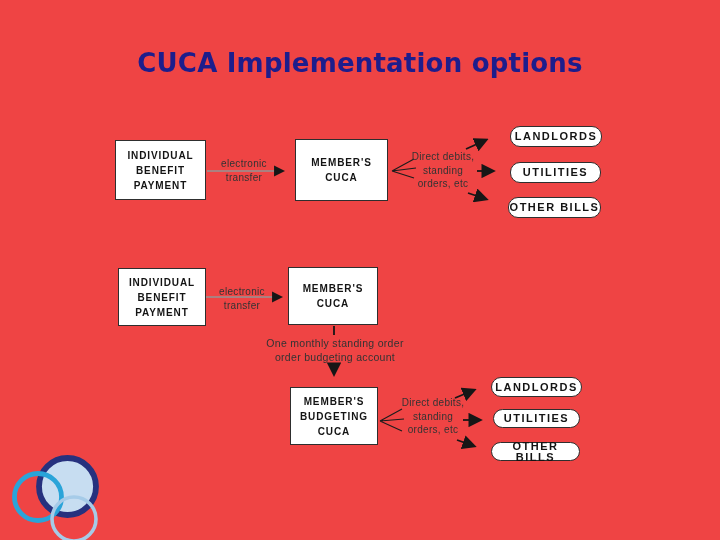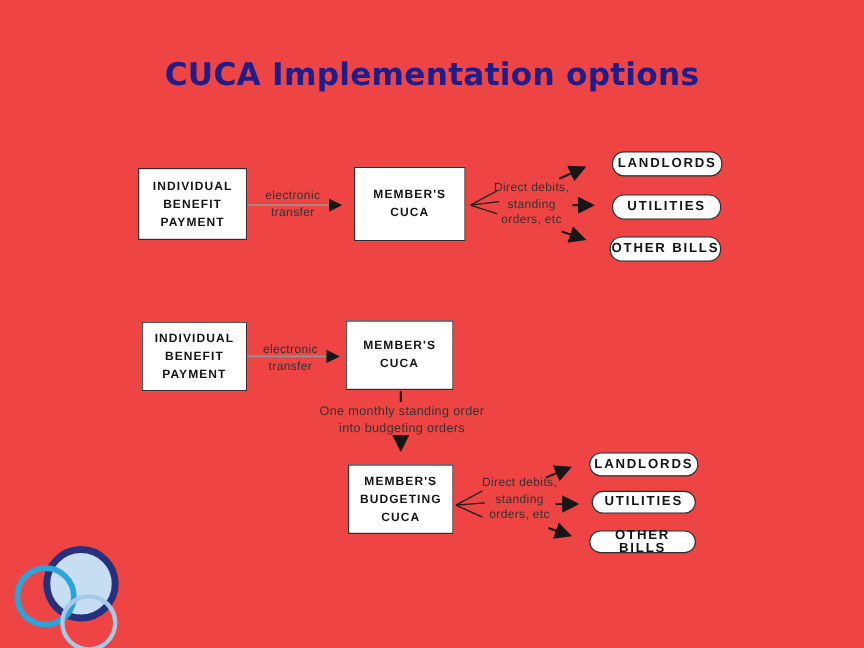--- a/index.html
+++ b/index.html
@@ -89,21 +89,21 @@
   <div class="box dest f1-d2">OTHER BILLS</div>
 
   <div class="box f2-source">INDIVIDUAL
 BENEFIT
 PAYMENT</div>
   <div class="lbl f2-transfer">electronic
 transfer</div>
   <div class="box f2-account">MEMBER'S
 CUCA</div>
   <div class="lbl order-lbl f2-order">One monthly standing order
-into budgeting orders</div>
+order budgeting account</div>
   <div class="box f2-budget">MEMBER'S
 BUDGETING
 CUCA</div>
   <div class="lbl f2-debits">Direct debits,
 standing
 orders, etc</div>
   <div class="box dest f2-d0">LANDLORDS</div>
   <div class="box dest f2-d1">UTILITIES</div>
   <div class="box dest f2-d2">OTHER BILLS</div>
 

